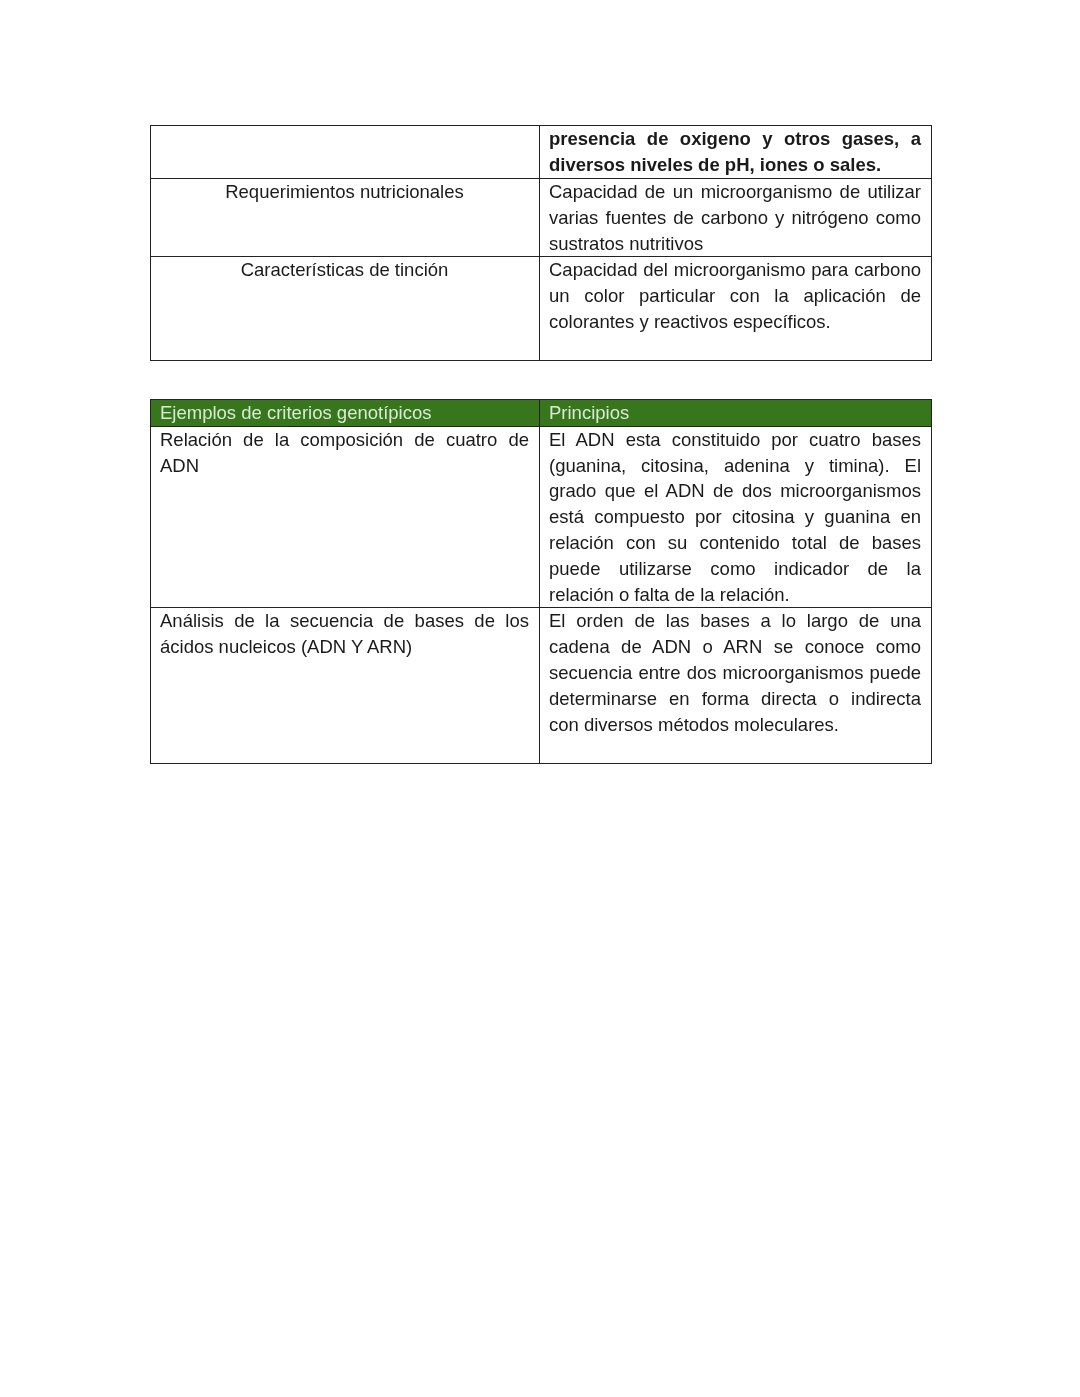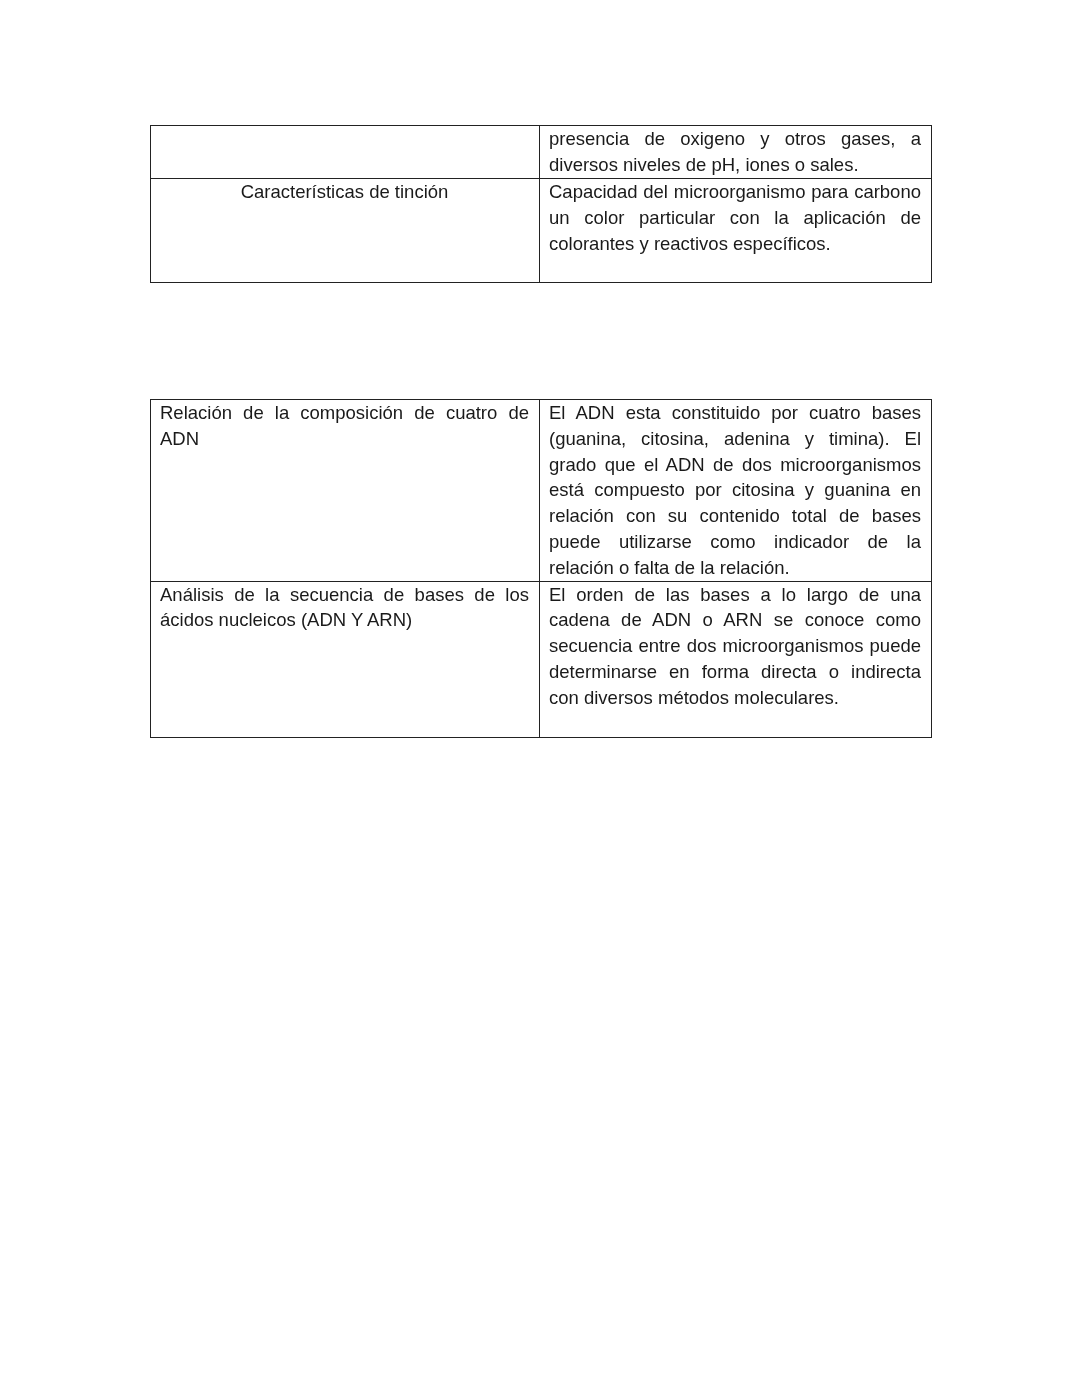--- a/index.html
+++ b/index.html
@@ -44,37 +44,45 @@
   </style>
 </head>
 <body>
 
 <table class="doc-table t1">
   <colgroup>
       <col class="c1">
       <col class="c2">
     </colgroup>
   <tbody>
-    <tr style="height:53px;">
+    <tr style="height:53px;font-weight:bold;">
       <td class="center"></td>
       <td class="justify">presencia de oxigeno y otros gases, a diversos niveles de pH, iones o sales.</td>
+    </tr>
+    <tr style="height:77px;">
+      <td class="center">Requerimientos nutricionales</td>
+      <td class="justify">Capacidad de un microorganismo de utilizar varias fuentes de carbono y nitrógeno como sustratos nutritivos</td>
     </tr>
     <tr style="height:104px;">
       <td class="center">Características de tinción</td>
       <td class="justify">Capacidad del microorganismo para carbono un color particular con la aplicación de colorantes y reactivos específicos.</td>
     </tr>
   </tbody>
 </table>
 
 <table class="doc-table t2">
   <colgroup>
       <col class="c1">
       <col class="c2">
     </colgroup>
   <tbody>
+    <tr class="header-row">
+      <td>Ejemplos de criterios genotípicos</td>
+      <td>Principios</td>
+    </tr>
     <tr style="height:181px;">
       <td class="justify">Relación de la composición de cuatro de ADN</td>
       <td class="justify">El ADN esta constituido por cuatro bases (guanina, citosina, adenina y timina). El grado que el ADN de dos microorganismos está compuesto por citosina y guanina en relación con su contenido total de bases puede utilizarse como indicador de la relación o falta de la relación.</td>
     </tr>
     <tr style="height:156px;margin-top:16px;">
       <td class="justify">Análisis de la secuencia de bases de los ácidos nucleicos (ADN Y ARN)</td>
       <td class="justify">El orden de las bases a lo largo de una cadena de ADN o ARN se conoce como secuencia entre dos microorganismos puede determinarse en forma directa o indirecta con diversos métodos moleculares.</td>
     </tr>
   </tbody>
 </table>

